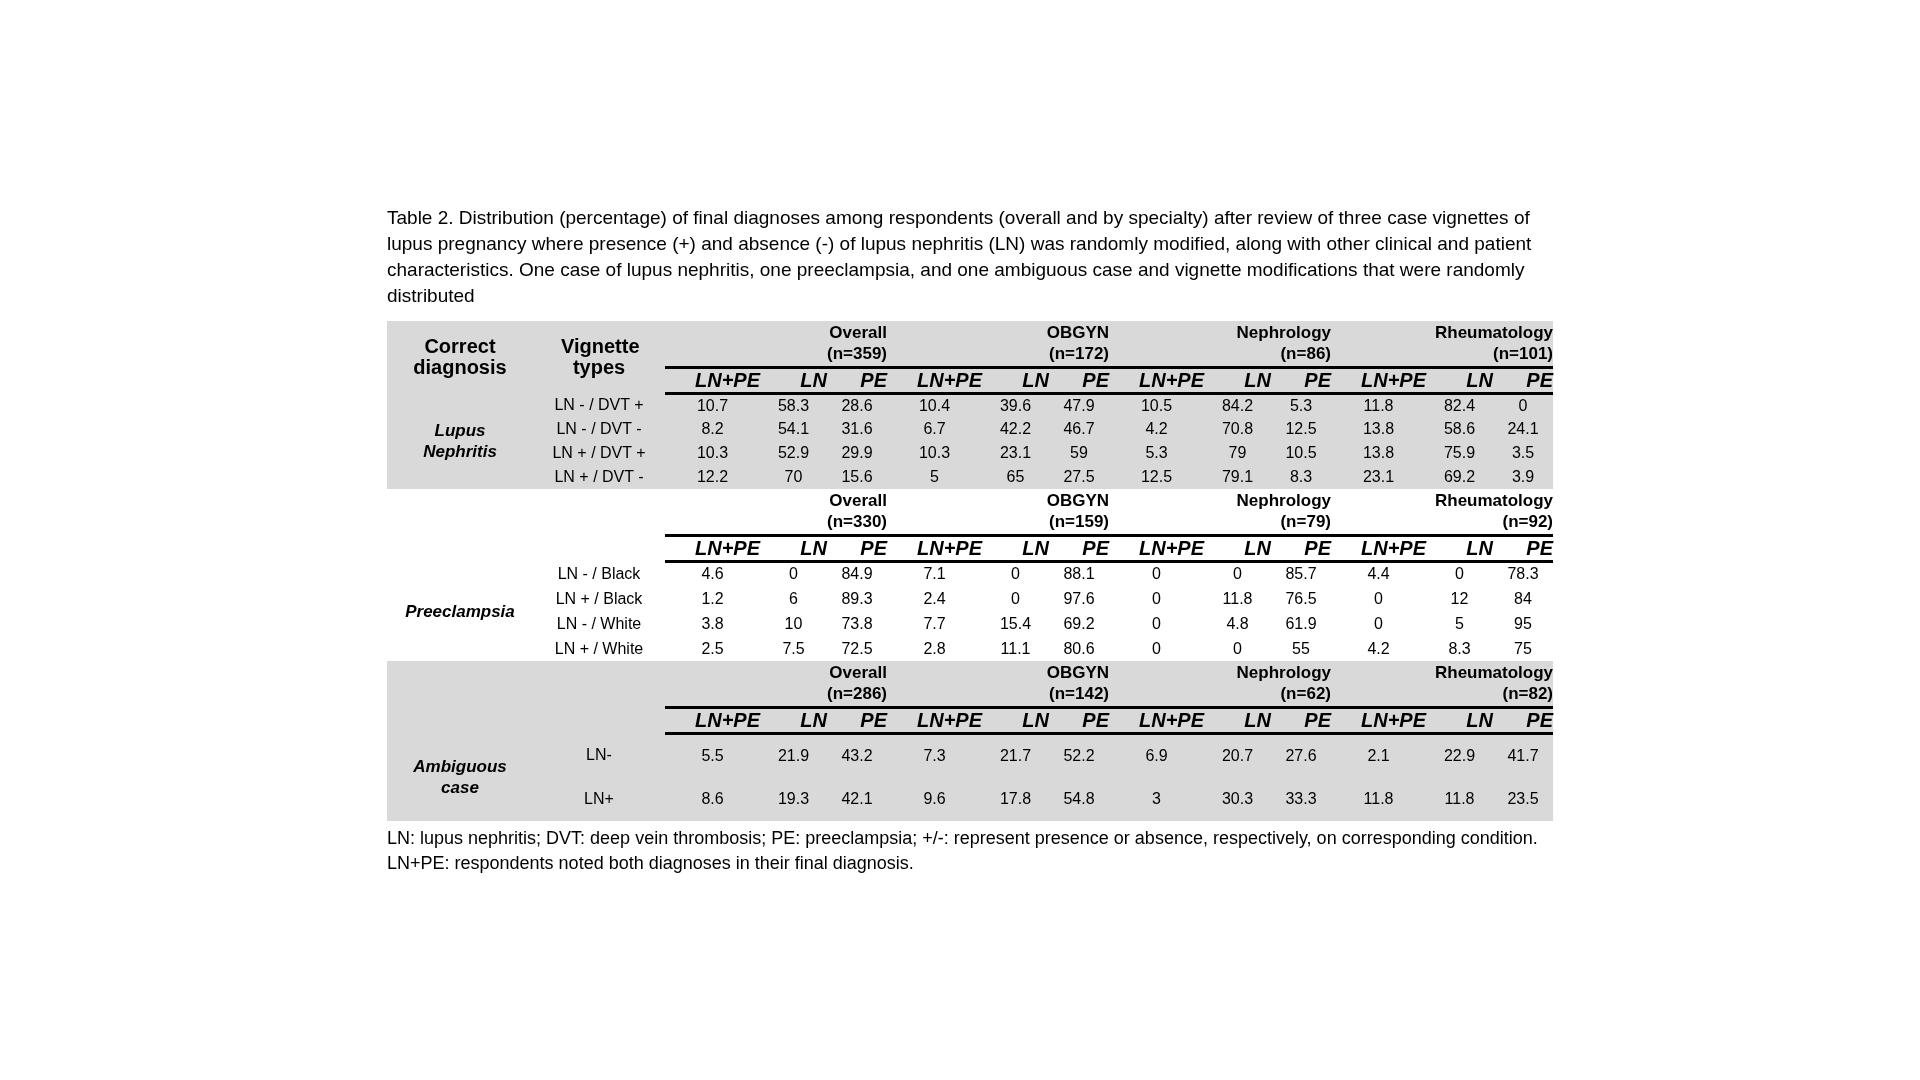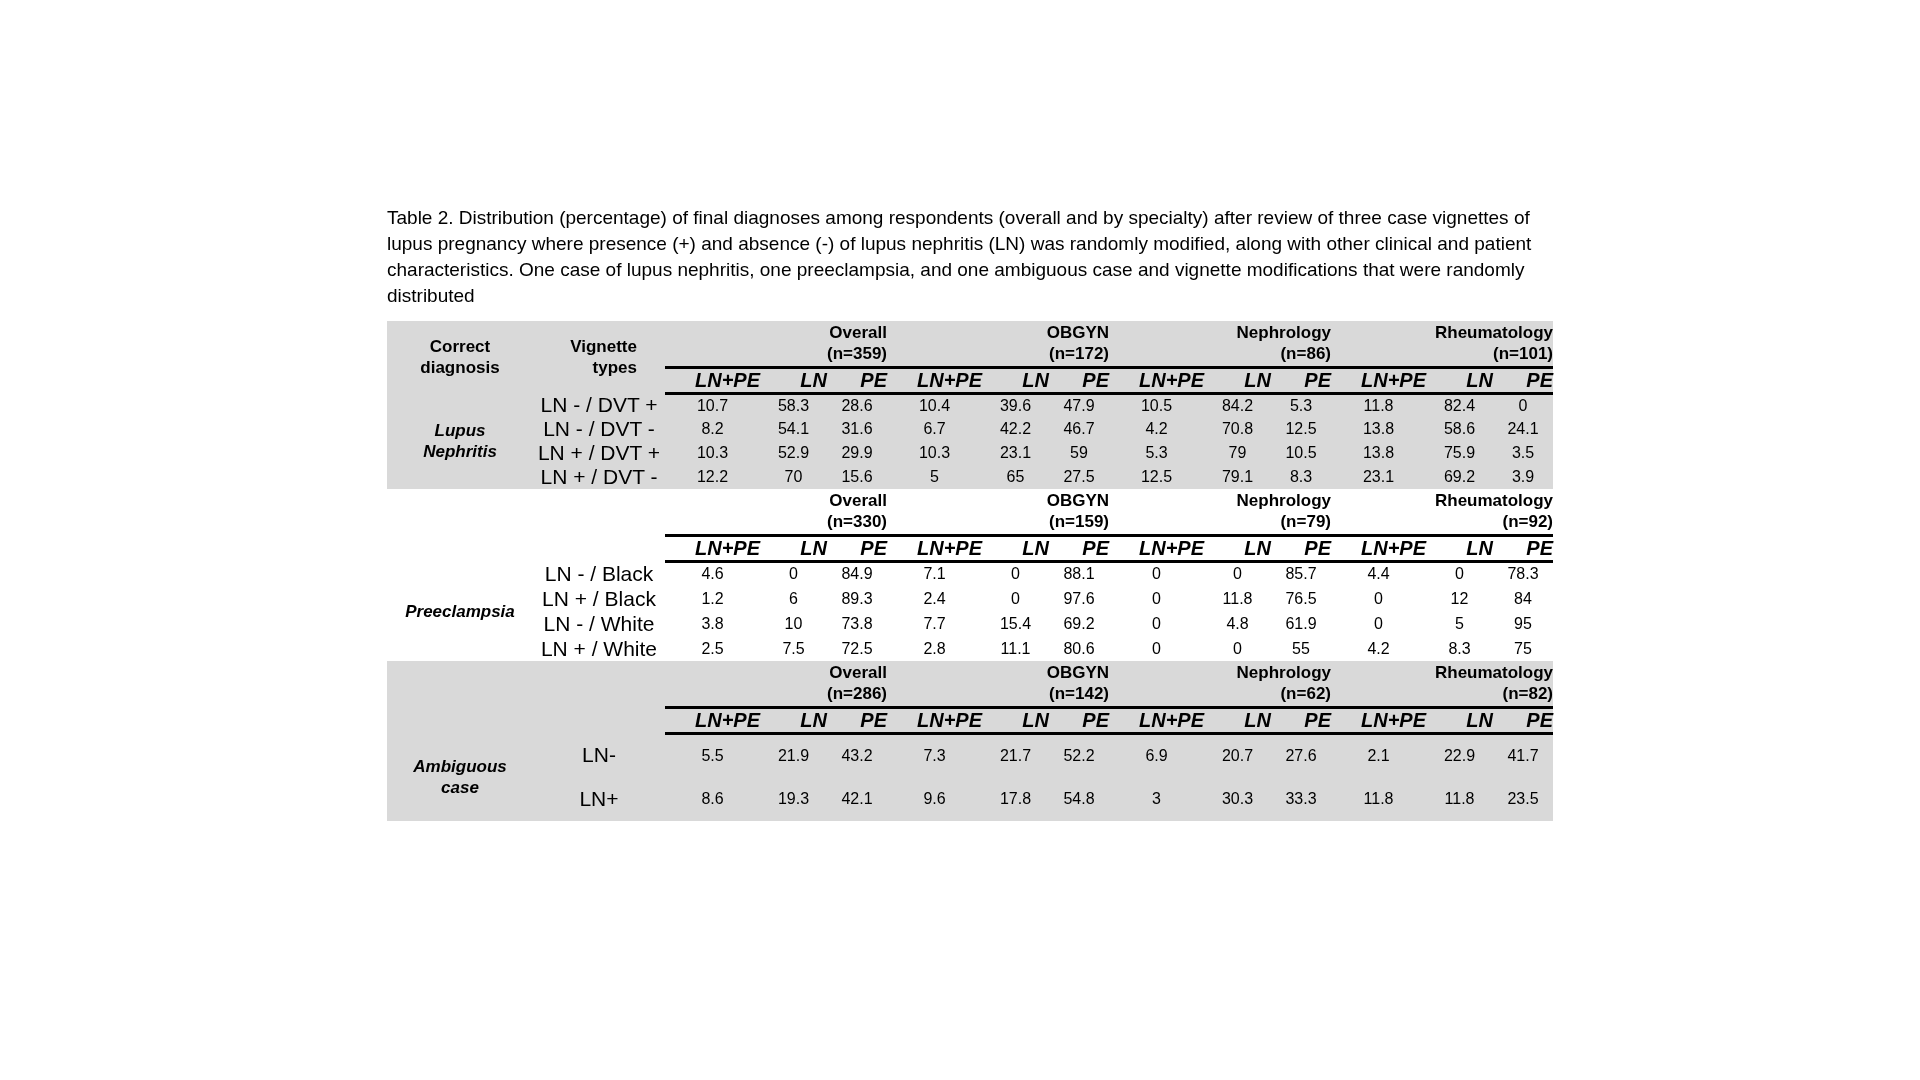--- a/index.html
+++ b/index.html
@@ -51,44 +51,44 @@
   }
   tbody.shaded{background:var(--shade);}
   tr.group-row{height:46px;}
   tr.sub-row{height:26px;}
   tbody:nth-of-type(1) tr.data-row{height:24px;}
   tbody:nth-of-type(2) tr.data-row{height:25px;}
   tbody:nth-of-type(3) tr.data-row{height:44px;}
   .rule{border-bottom:3px solid var(--rule);text-align:right;}
   .corner-h{
     font-weight:bold;
-    font-size:17px;
+    font-size:20px;
     line-height:21px;
     padding:0 18px;
   }
-  .vig-h{padding:0 28px;text-align:right;}
+  .vig-h{padding:0 28px;}
   .group-h{font-weight:bold;}
   .group-h div{
     font-weight:bold;
     font-size:17px;
     line-height:21px;
   }
   .sub-h{
     font-weight:bold;
     font-style:italic;
     font-size:20px;
   }
   .diag-cell{
     font-weight:bold;
     font-style:italic;
     font-size:17px;
     line-height:21px;
     padding:0 15px;
   }
-  .vig-cell{font-size:21px;}
+  .vig-cell{font-size:16px;}
   .num-cell{font-size:16px;}
   .footnote{
     margin:5px 0 0 0;
     width:1160px;
     font-size:18px;
     line-height:25px;
     color:var(--text);
   }
 </style>
 </head>
@@ -368,13 +368,14 @@
           <td class="num-cell">54.8</td>
           <td class="num-cell">3</td>
           <td class="num-cell">30.3</td>
           <td class="num-cell">33.3</td>
           <td class="num-cell">11.8</td>
           <td class="num-cell">11.8</td>
           <td class="num-cell">23.5</td>
         </tr>
       </tbody>
     </table>
+  <p class="footnote">LN: lupus nephritis; DVT: deep vein thrombosis; PE: preeclampsia; +/-: represent presence or absence, respectively, on corresponding condition. LN+PE: respondents noted both diagnoses in their final diagnosis.</p>
 </div>
 
 </body></html>

